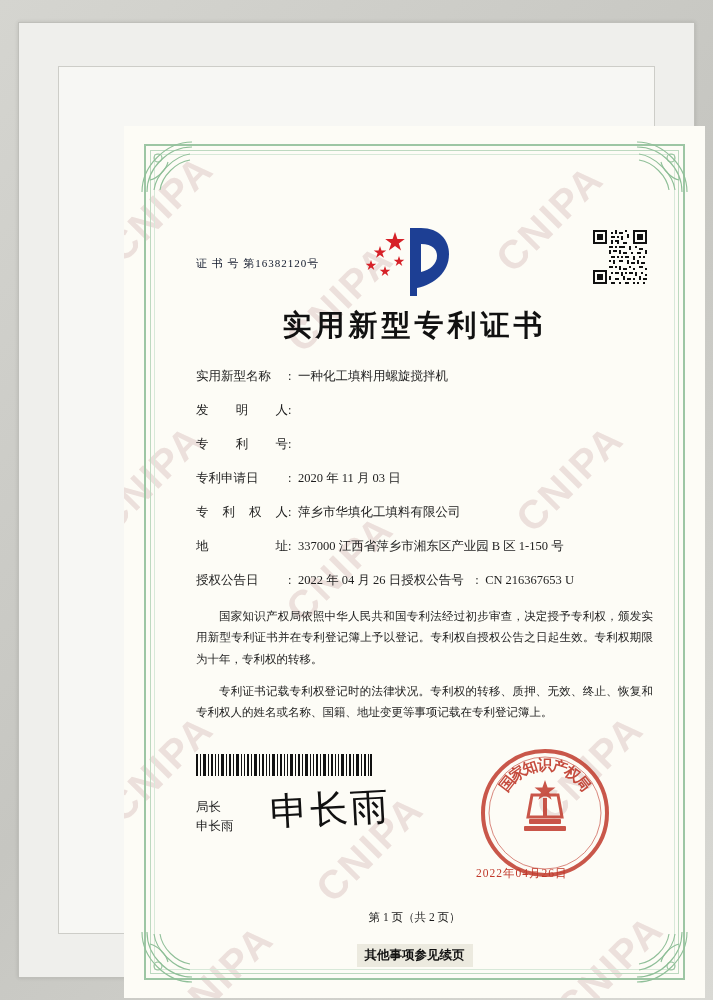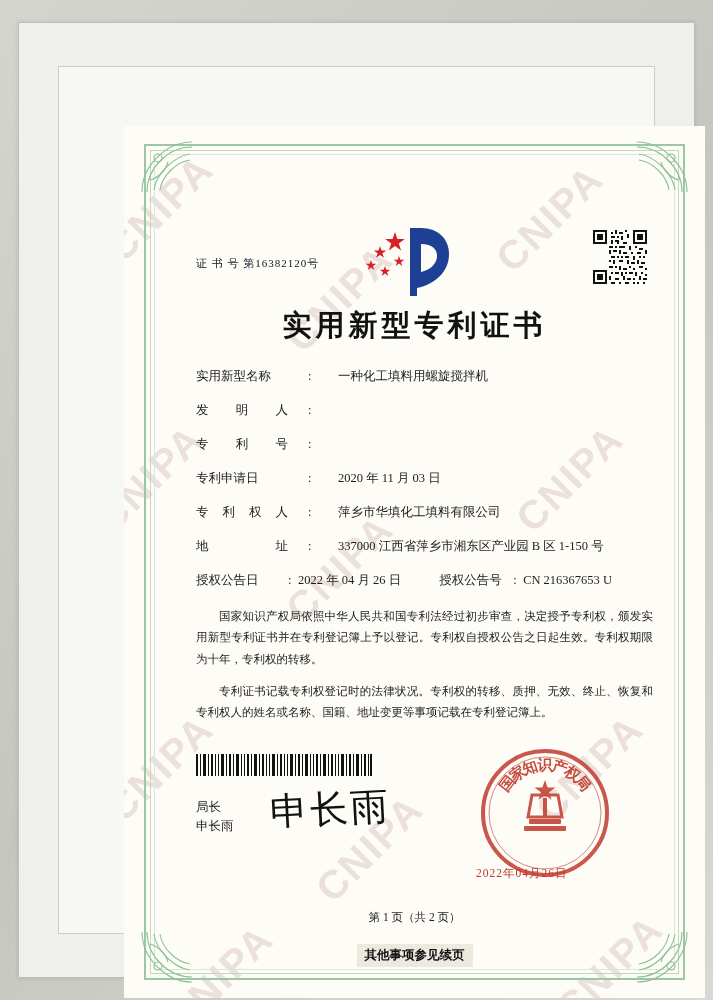--- a/index.html
+++ b/index.html
@@ -79,30 +79,30 @@
     position:absolute; left:0; right:0; top:180px;
     text-align:center;
     font-size:29px; font-weight:bold; color:#111;
     letter-spacing:4px;
     font-family:"Liberation Serif", serif;
   }
   .fields{
     position:absolute; left:72px; right:52px; top:242px;
     font-size:12.5px; color:#1d1d1d;
   }
-  .row{ display:flex; margin-bottom:16.5px; line-height:1.4;gap:20px; }
+  .row{ display:flex; margin-bottom:16.5px; line-height:1.4; }
   .row .lbl{
     width:92px; flex:none; letter-spacing:0px; white-space:nowrap;
   }
   .row .lbl.spread{ display:flex; justify-content:space-between; }
   .row .colon{ width:10px; flex:none; }
   .row .val{ flex:1; }
   .grant-row{ display:flex; }
   .grant-row .seg{ display:flex; }
-  .grant-row .seg2{ margin-left:18px; display:flex; }
+  .grant-row .seg2{ display:flex; }
   .grant-row .seg2 .lbl2{ width:74px; flex:none; }
 
   .para{
     position:absolute; left:72px; right:52px; top:auto;
     font-size:11.5px; line-height:1.85; color:#1d1d1d; text-align:justify;
   }
   .p1{ top:480px; }
   .p2{ top:546px;margin-top:9px; }
 
   .barcode{

